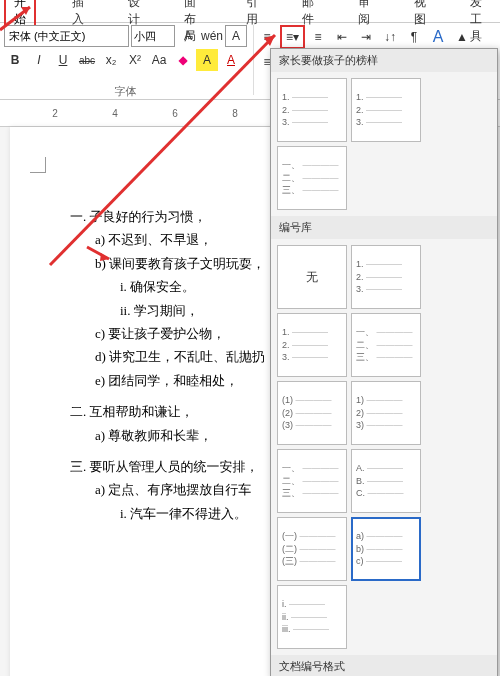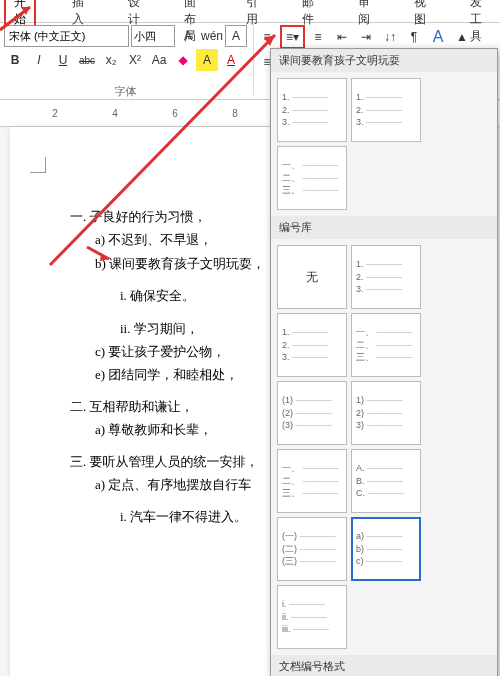--- a/index.html
+++ b/index.html
@@ -132,21 +132,21 @@
     position: absolute;
     top: 30px;
     left: 20px;
     width: 15px;
     height: 15px;
     border-right: 1px solid #999;
     border-bottom: 1px solid #999;
   }
   .doc-ol1 { padding-left: 30px; margin-top: 8px; }
   .doc-ol2 { padding-left: 55px; }
-  .doc-ol3 { padding-left: 80px; margin-top: 9px; }
+  .doc-ol3 { padding-left: 80px; }
   .dropdown {
     position: absolute;
     top: 48px;
     left: 270px;
     width: 226px;
     background: #f4f4f4;
     border: 1px solid #999;
     box-shadow: 2px 2px 8px rgba(0,0,0,0.3);
     z-index: 100;
   }
@@ -273,20 +273,21 @@
   </div>
 
 <div class="doc-area">
   <div class="corner"></div>
   <div class="doc-ol1">一. 子良好的行为习惯，</div>
   <div class="doc-ol2">a)  不迟到、不早退，</div>
   <div class="doc-ol2">b)  课间要教育孩子文明玩耍，</div>
   <div class="doc-ol3">i.    确保安全。</div>
   <div class="doc-ol3">ii.   学习期间，</div>
   <div class="doc-ol2">c)  要让孩子爱护公物，</div>
+  <div class="doc-ol2">d)  讲究卫生，不乱吐、乱抛扔</div>
   <div class="doc-ol2">e)  团结同学，和睦相处，</div>
   <div class="doc-ol1">二. 互相帮助和谦让，</div>
   <div class="doc-ol2">a)  尊敬教师和长辈，</div>
   <div class="doc-ol1">三. 要听从管理人员的统一安排，</div>
   <div class="doc-ol2">a)  定点、有序地摆放自行车</div>
   <div class="doc-ol3">i.    汽车一律不得进入。</div>
 </div>
 
 <svg class="arrow-svg arrow-pointer" style="top:-25px;left:-15px" width="80" height="60">
   <line x1="15" y1="55" x2="45" y2="32"></line>
@@ -295,21 +296,21 @@
 <svg class="arrow-svg arrow-pointer" style="top:15px;left:40px" width="260" height="260">
   <line x1="10" y1="250" x2="235" y2="20"></line>
   <polygon points="235,20 224,23 230,31"></polygon>
 </svg>
 <svg class="arrow-svg arrow-pointer" style="top:245px;left:85px" width="30" height="24">
   <line x1="2" y1="2" x2="24" y2="14"></line>
   <polygon points="24,14 16,8 15,16"></polygon>
 </svg>
 
 <div class="dropdown">
-  <div class="dd-section-title">课间要教育孩子文明玩耍</div>
+  <div class="dd-section-title">家长要做孩子的榜样</div>
   <div class="dd-grid" id="dd-recent">
       <div class="dd-item">
         <div class="ln">1.</div>
         <div class="ln">2.</div>
         <div class="ln">3.</div>
       </div>
       <div class="dd-item">
         <div class="ln">1.</div>
         <div class="ln">2.</div>
         <div class="ln">3.</div>

